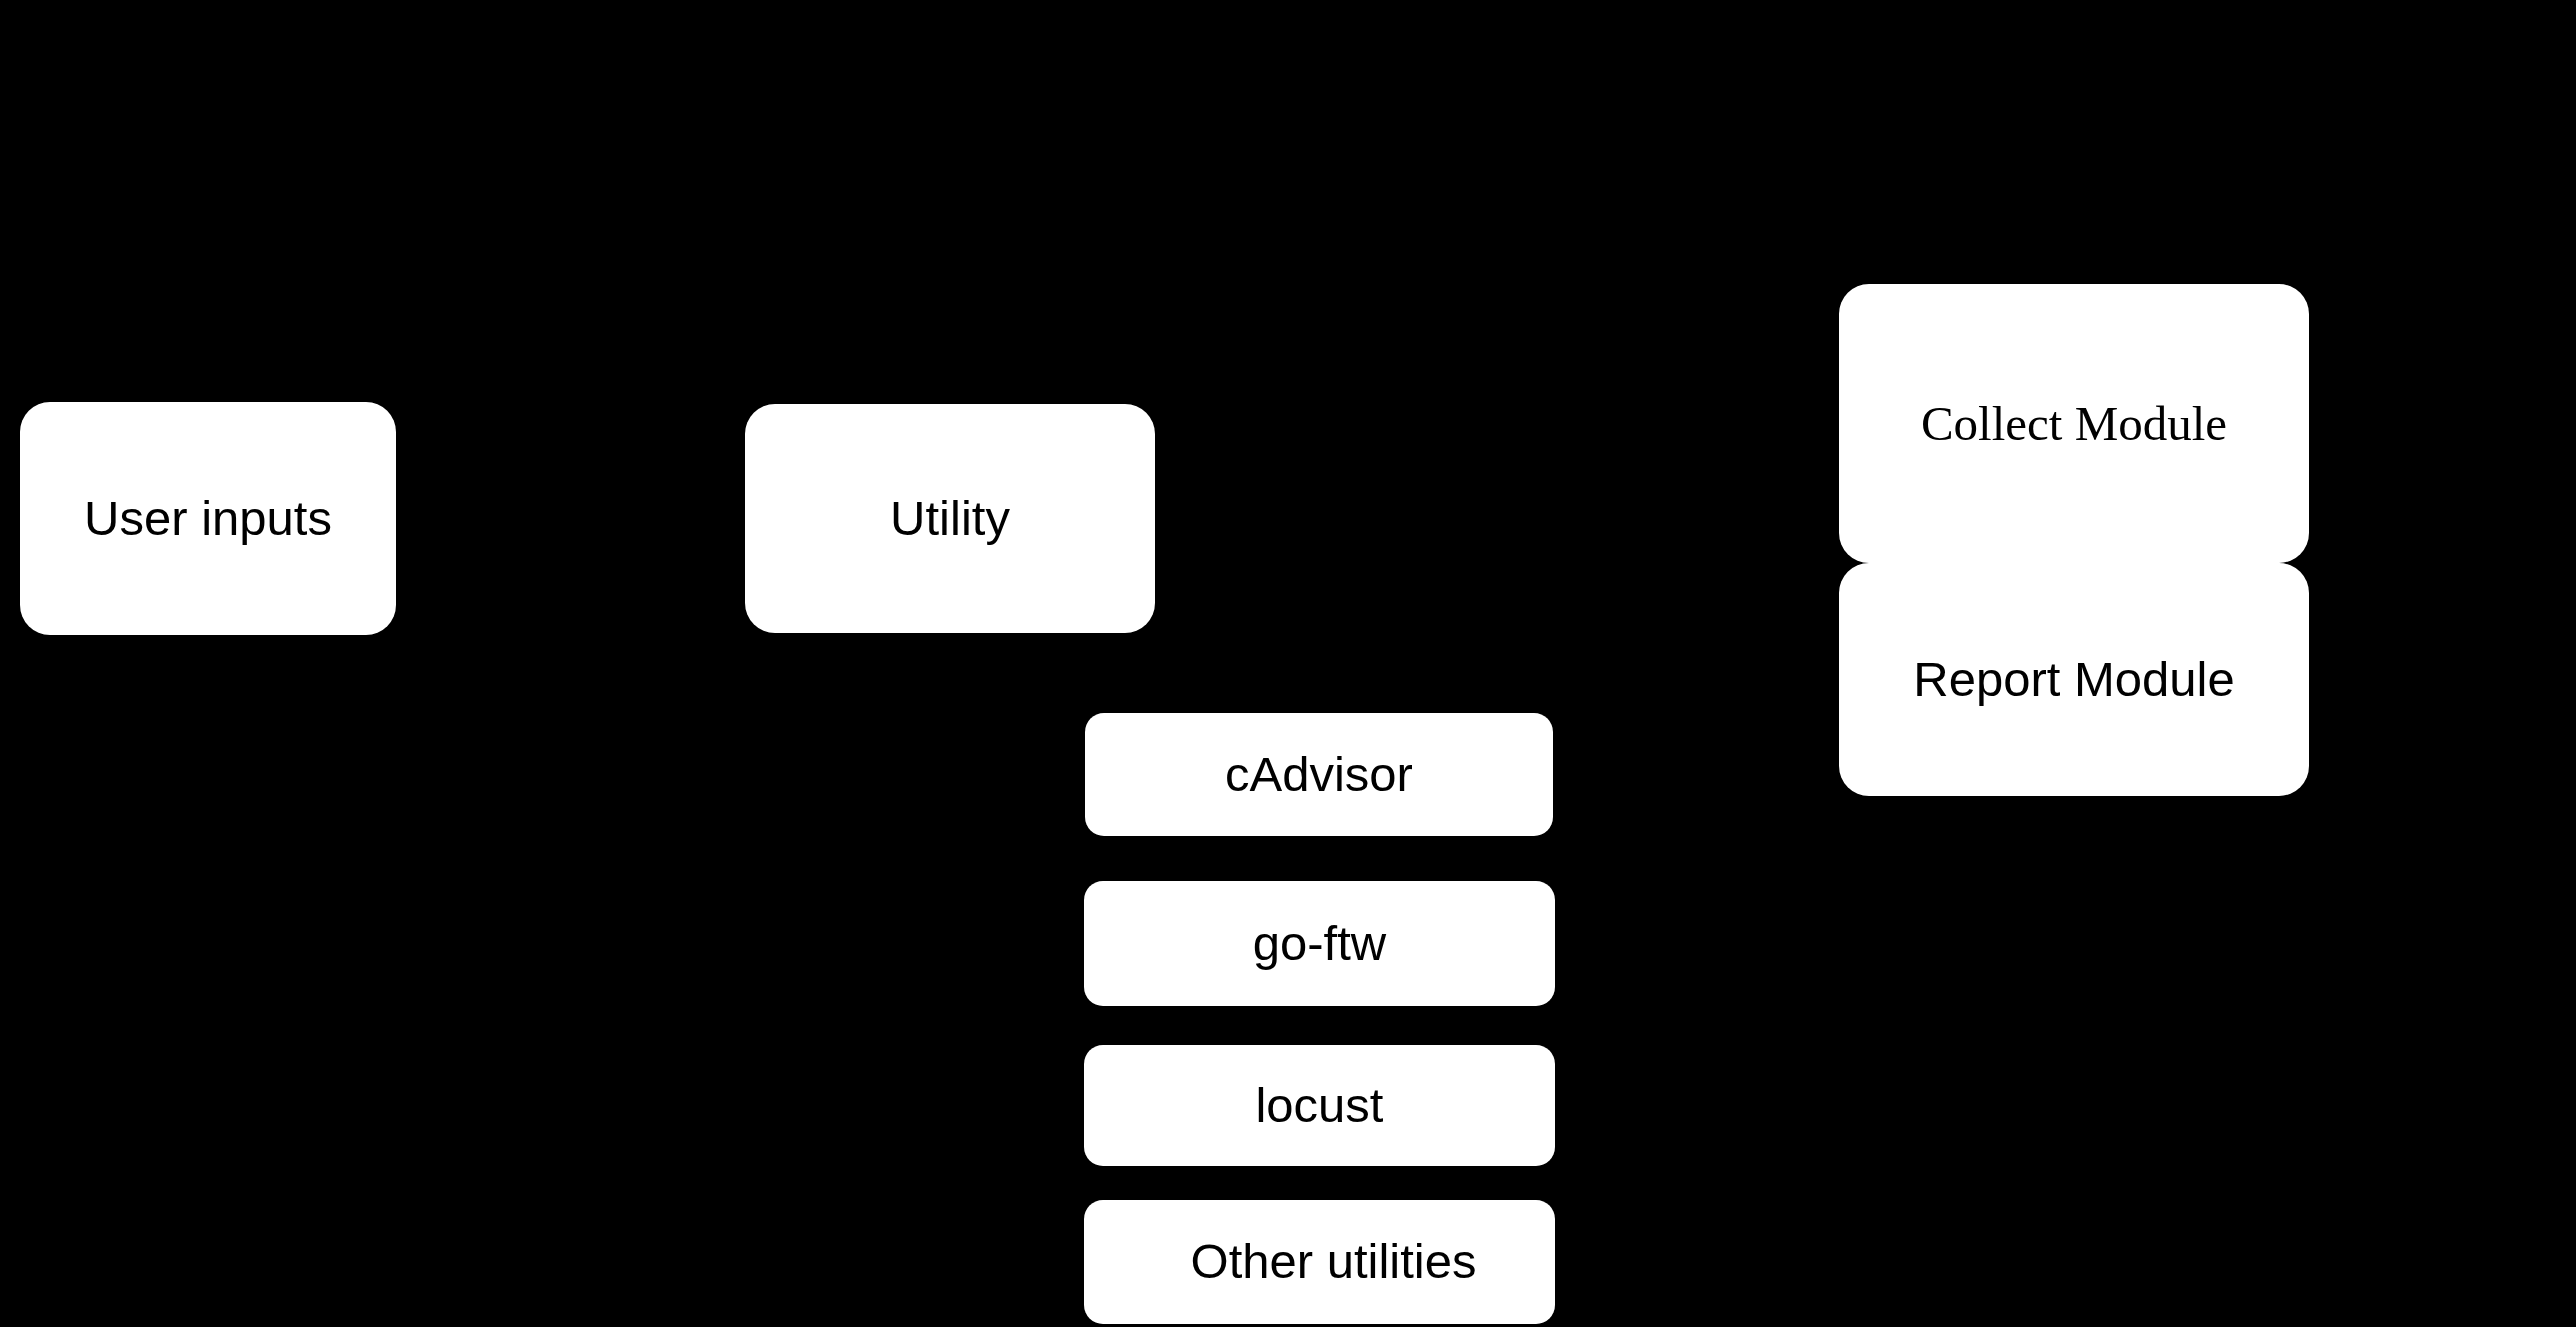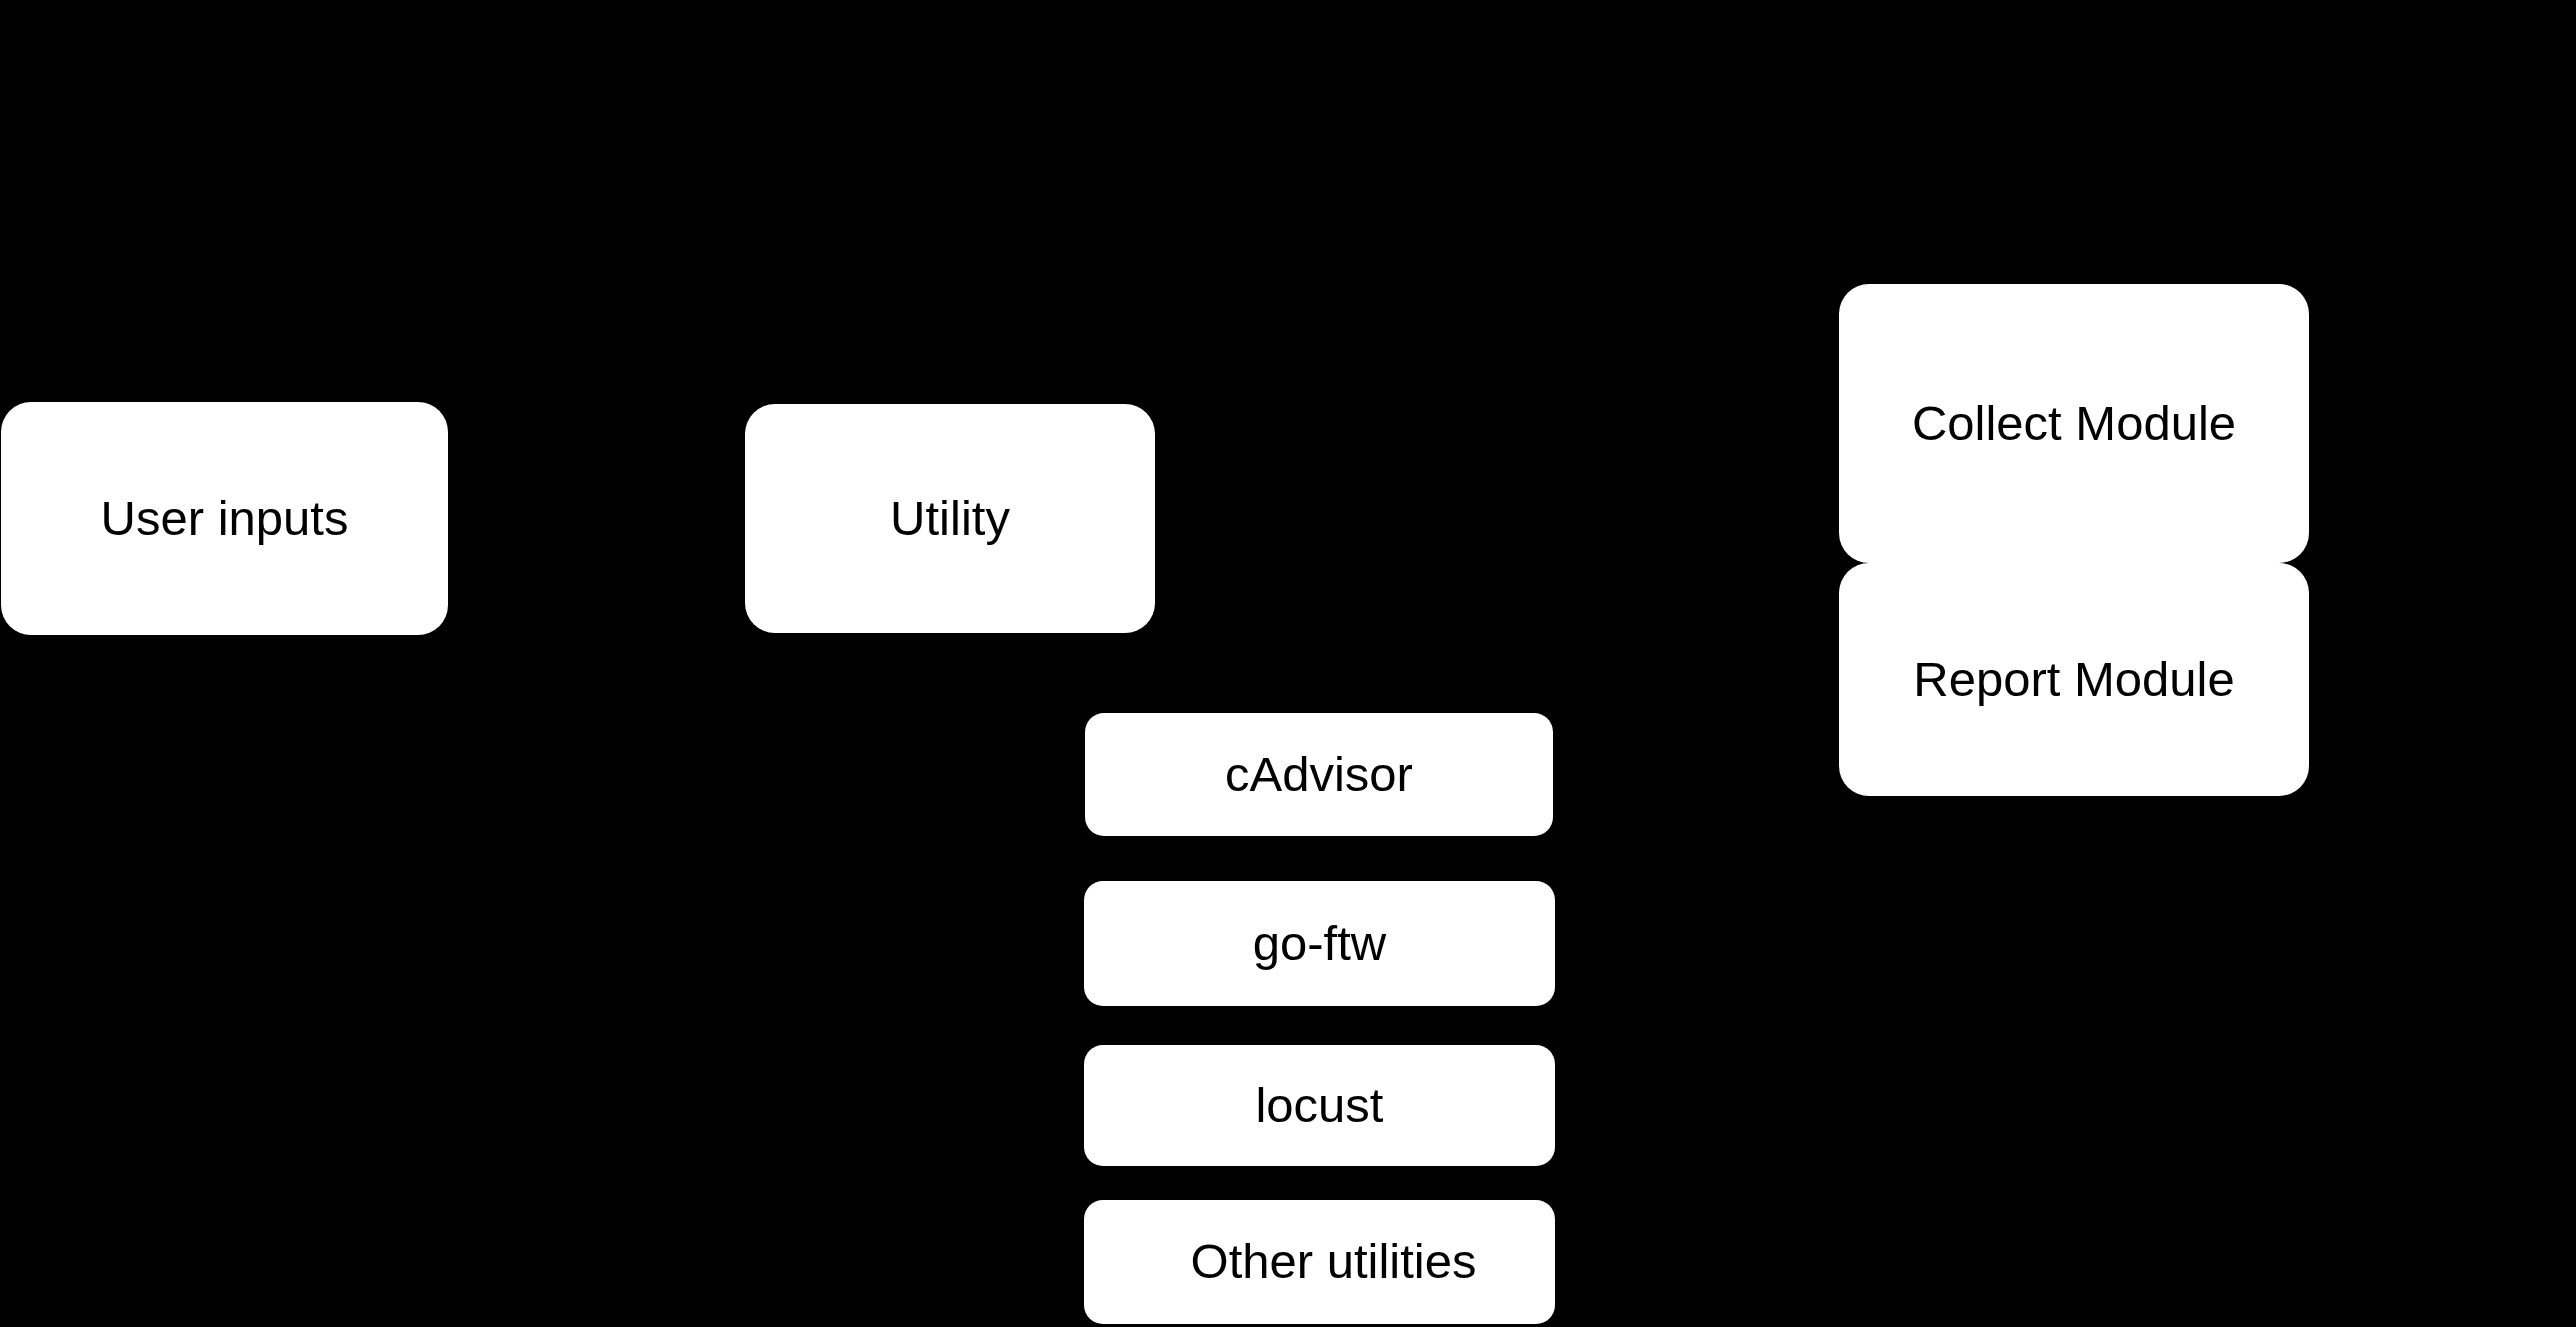--- a/index.html
+++ b/index.html
@@ -27,23 +27,23 @@
     line-height: 1.1;
     box-sizing: border-box;
   }
   .node-large {
     border-radius: 30px;
   }
   .node-small {
     border-radius: 19px;
   }
   
-  #node-user-inputs     { left: 1px;    top: 402px;  width: 447px; height: 233px; }
+  #node-user-inputs     { left: 20px;    top: 402px;  width: 376px; height: 233px; }
   #node-utility         { left: 745px;  top: 404px;  width: 410px; height: 229px; }
-  #node-collect-module  { left: 1839px; top: 284px;  width: 470px; height: 279px; }
+  #node-collect-module  { left: 1839px; top: 284px;  width: 470px; height: 279px; font-family: Liberation Serif, serif; }
   #node-report-module   { left: 1839px; top: 563px;  width: 470px; height: 233px; }
   #node-cadvisor        { left: 1085px; top: 713px;  width: 468px; height: 123px; }
   #node-go-ftw          { left: 1084px; top: 881px;  width: 471px; height: 125px; }
   #node-locust          { left: 1084px; top: 1045px; width: 471px; height: 121px; }
   #node-other-utilities { left: 1084px; top: 1200px; width: 471px; height: 124px; padding-left: 28px; }
 </style>
 </head>
 <body>
 
 <div class="canvas">

